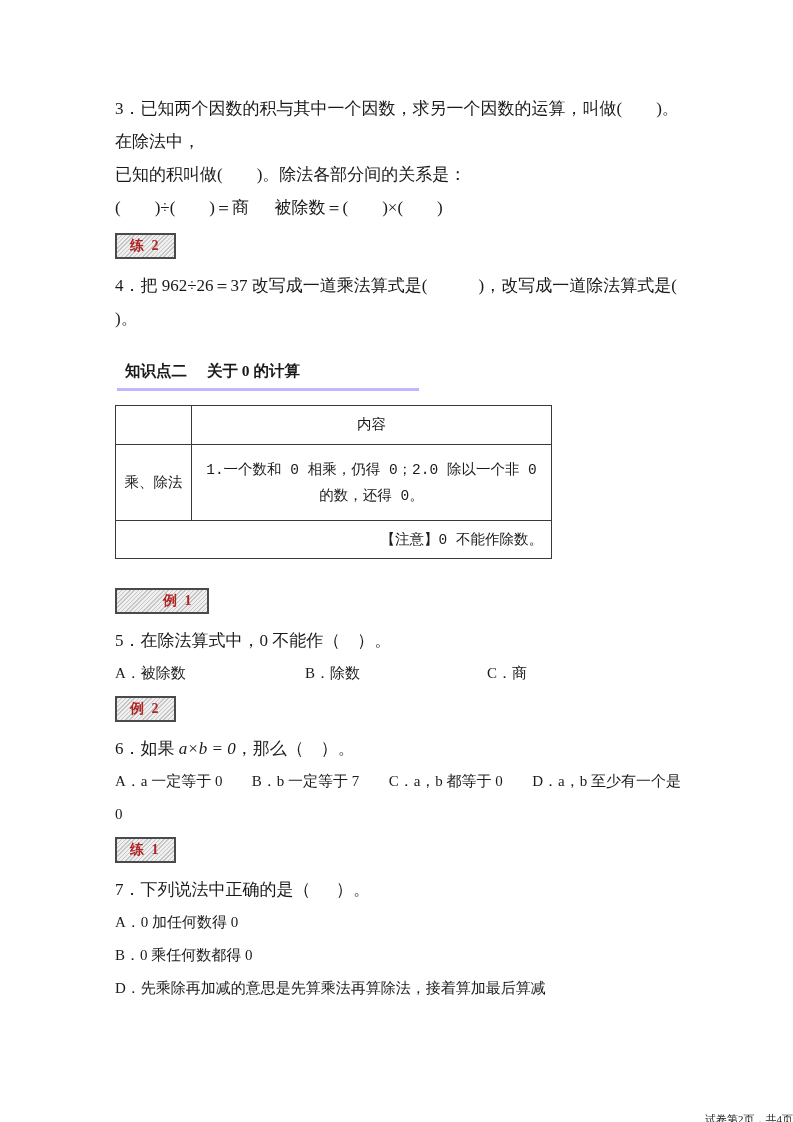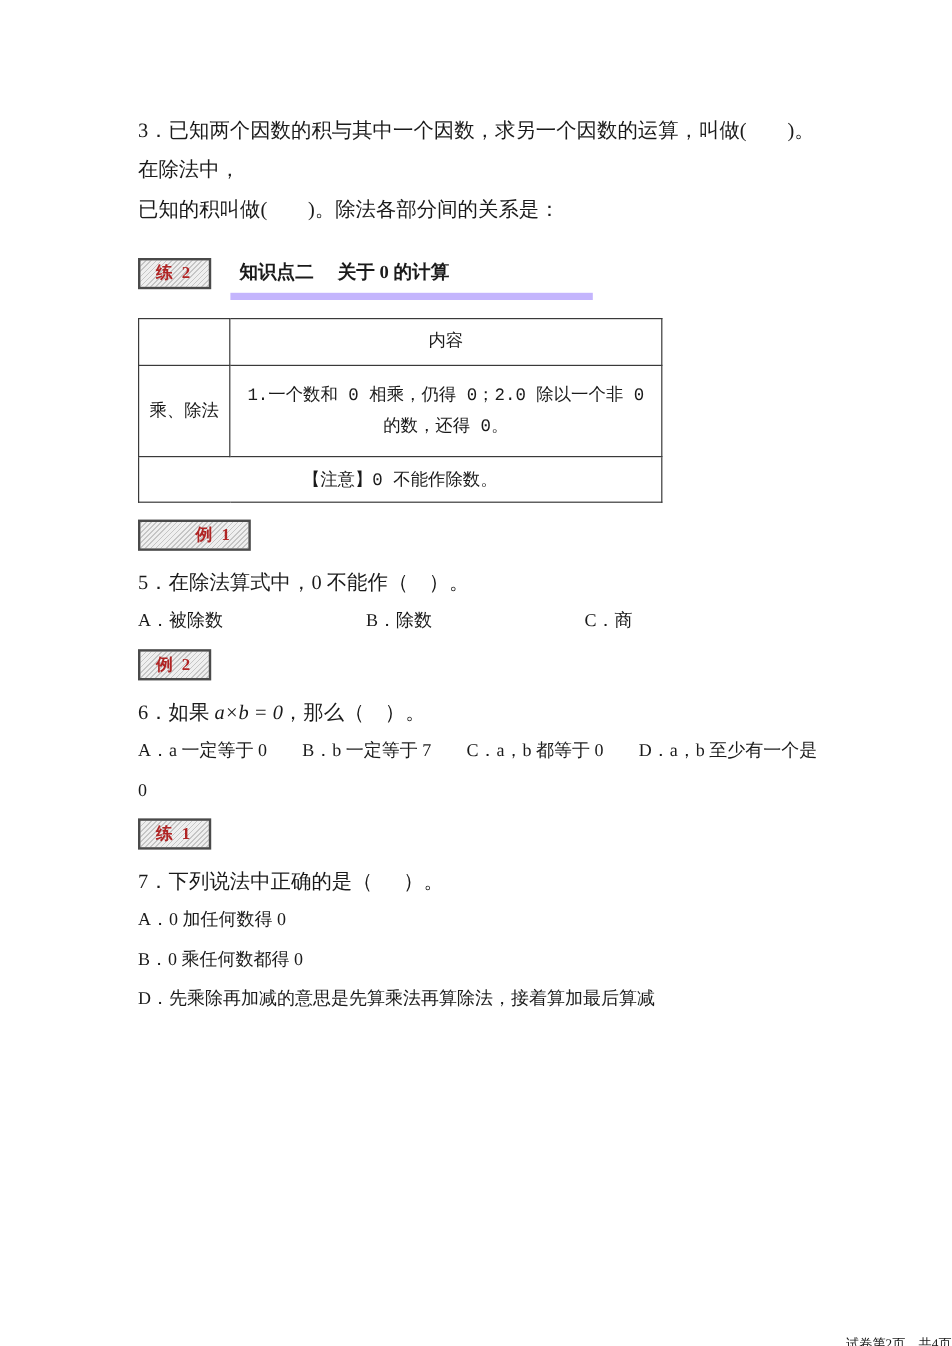--- a/index.html
+++ b/index.html
@@ -53,24 +53,24 @@
   .section-header .title {
     font-family: "Liberation Sans", "DejaVu Sans", sans-serif;
     font-size: 21px;
     font-weight: bold;
     color: #1a1a1a;
   }
   
   .subsection {
     display: inline-block;
     margin-top: 26px;
-    margin-left: 12px;
+    margin-left: 2px;
     min-width: 302px;
     padding: 0 8px 6px 8px;
-    border-bottom: 6px solid #c4b5fd;
+    border-bottom: 3px solid #c4b5fd;
     font-size: 15.5px;
     font-weight: bold;
   }
   .subsection .sub-prefix { margin-right: 16px; }
   
   table.ktable {
     margin-top: 14px;
     border-collapse: collapse;
     width: 437px;
     font-size: 14.5px;
@@ -85,21 +85,21 @@
     width: 76px;
     text-align: center;
   }
   table.ktable td.rowcontent {
     text-align: center;
     line-height: 26px;
   }
   table.ktable tr.hdr td { height: 38px; text-align: center; font-weight: normal; }
   table.ktable tr.r1 td { height: 46px; }
   table.ktable tr.r2 td { height: 76px; }
-  table.ktable tr.note td { height: 38px; text-align: center; }
+  table.ktable tr.note td { height: 38px; text-align: right; }
   
   .opts-row {
     display: flex;
     font-size: 15px;
     line-height: 33px;
     white-space: pre-wrap;
   }
   .opts-row.q5 span:nth-child(1) { width: 190px; }
   .opts-row.q5 span:nth-child(2) { width: 182px; }
   .opts-row.q6 { justify-content: space-between; align-items: center; }
@@ -114,38 +114,40 @@
     position: absolute;
     left: 0;
     right: 0;
     top: 1072px;
     text-align: right;
     font-size: 11px;
     color: #1a1a1a;
     margin-top: 40px;
   }
   .mt6  { margin-top: 6px; }
-  .mt14 { margin-top: 14px; padding-left: 46px; }
+  .mt14 { margin-top: 29px; padding-left: 46px; }
 </style>
 </head>
 <body>
 
 <div class="page">
   <div class="content">
 
     
     <div>
       <p class="line">3．已知两个因数的积与其中一个因数，求另一个因数的运算，叫做(        )。在除法中，</p>
       <p class="line">已知的积叫做(        )。除法各部分间的关系是：</p>
+      <p class="line">(        )÷(        )＝商      被除数＝(        )×(        )</p>
     </div>
 
     
     <div class="badge">练 2</div>
 
     
+    <p class="line">4．把 962÷26＝37 改写成一道乘法算式是(            )，改写成一道除法算式是(          )。</p>
 
     
 
     
     <div class="subsection">
       <span class="sub-prefix">知识点二</span>
       <span>关于 0 的计算</span>
     </div>
 
     

